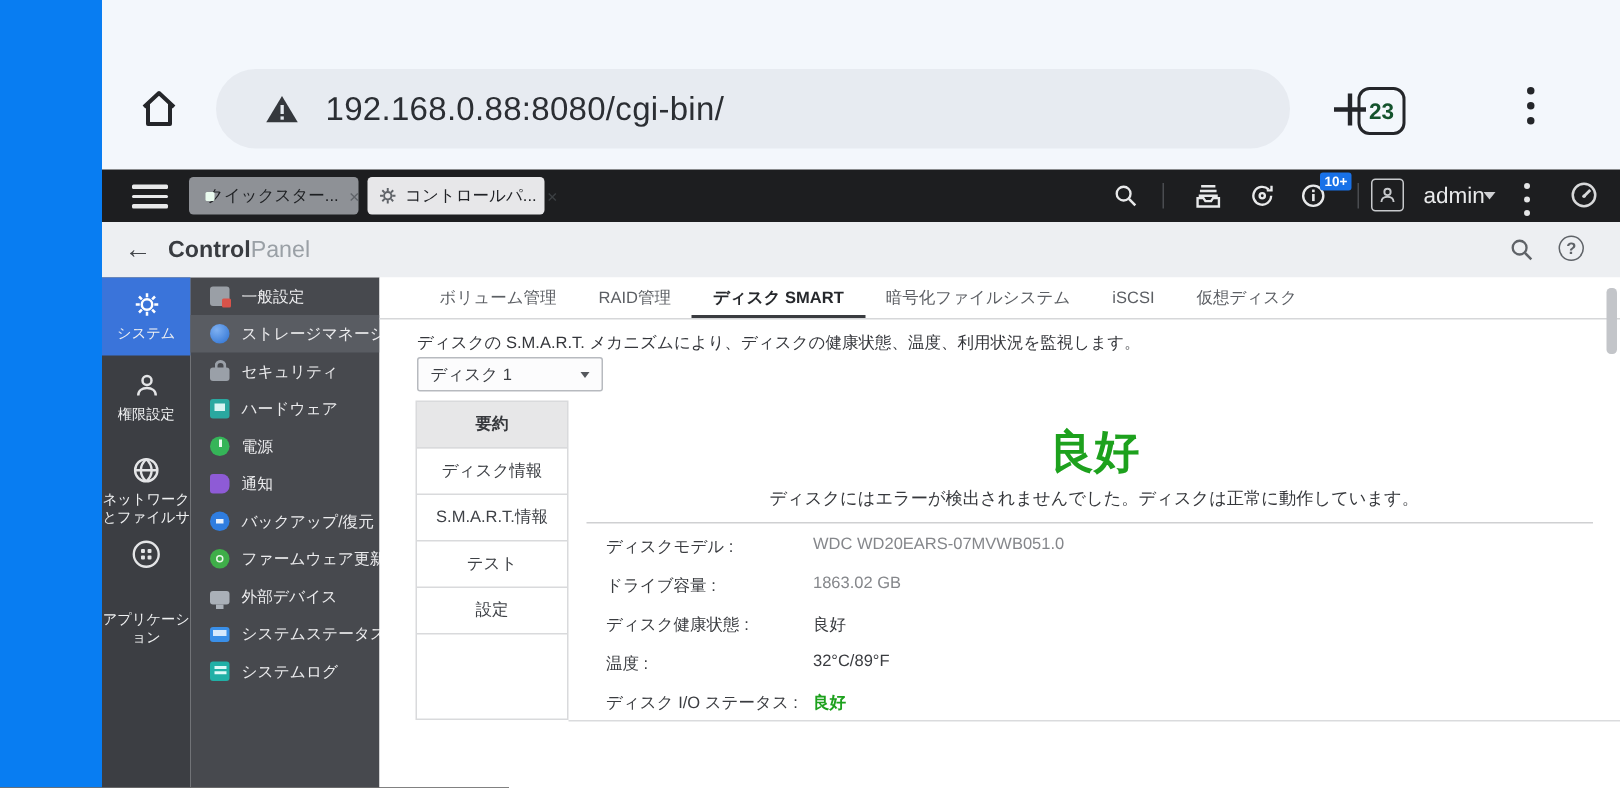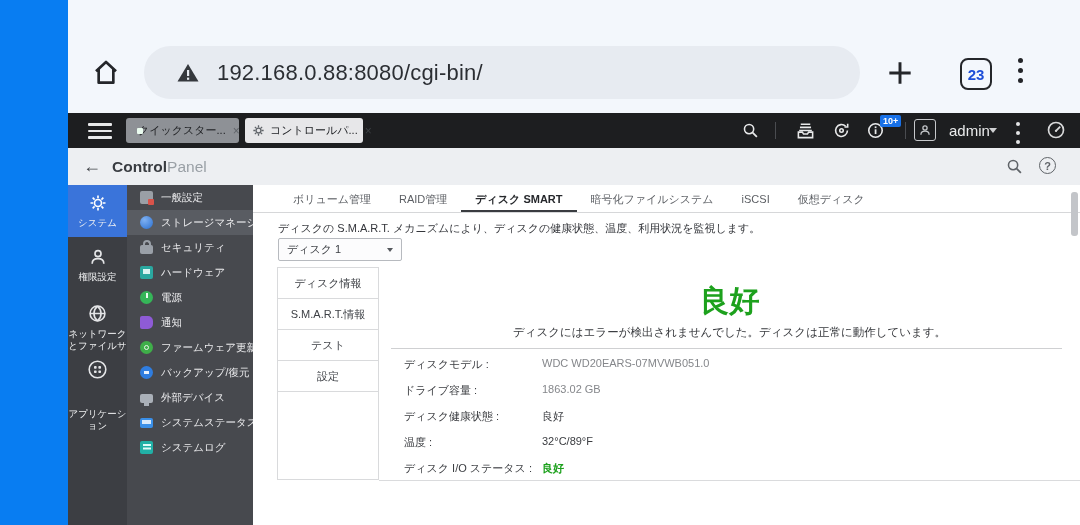--- a/index.html
+++ b/index.html
@@ -10,22 +10,22 @@
   
   .stripe{left:0;top:0;width:68px;height:525px;background:#087df2;}
 
   
   .chrome{left:68px;top:0;width:1012px;height:113px;background:#f3f7fc;}
   .home-btn{left:20px;top:54px;width:36px;height:36px;display:flex;align-items:center;justify-content:center;cursor:pointer;}
   .addrbar{left:76px;top:46px;width:716px;height:53px;border-radius:27px;background:#e7ebf1;
     display:flex;align-items:center;padding-left:32px;box-sizing:border-box;}
   .url{font-size:22px;color:#2b2e33;margin-left:17px;letter-spacing:.2px;}
   .plus-btn{left:813px;top:54px;width:38px;height:38px;display:flex;align-items:center;justify-content:center;}
-  .tabcount{left:892px;top:58px;width:28px;height:28px;border:2.5px solid #24262a;border-radius:8px;
-    display:flex;align-items:center;justify-content:center;font-size:15px;font-weight:bold;color:#1d4ed8;}
+  .tabcount{left:837px;top:58px;width:28px;height:28px;border:2.5px solid #24262a;border-radius:8px;
+    display:flex;align-items:center;justify-content:center;font-size:15px;font-weight:bold;color:#14532d;}
   .kebab{display:flex;flex-direction:column;gap:5px;}
   .kebab i{width:5px;height:5px;border-radius:50%;background:#24262a;display:block;}
   .chrome .kebab{left:950px;top:58px;}
 
   
   .qbar{left:68px;top:113px;width:1012px;height:35px;background:#1d1e20;}
   .burger{left:20px;top:10px;width:24px;display:flex;flex-direction:column;gap:4px;}
   .burger i{height:2.5px;background:#e8e9ea;display:block;border-radius:1px;}
   .qtab{top:5px;height:25px;border-radius:3px;display:flex;align-items:center;padding:0 7px;box-sizing:border-box;}
   .qtab .lbl{font-size:11px;margin-left:5px;white-space:nowrap;}
@@ -333,26 +333,26 @@
     </div>
     <div class="s2item">
       <span class="ic ic-pw"></span>
       <span class="s2lbl">電源</span>
     </div>
     <div class="s2item">
       <span class="ic ic-nt"></span>
       <span class="s2lbl">通知</span>
     </div>
     <div class="s2item">
+      <span class="ic ic-bk"></span>
+      <span class="s2lbl">バックアップ/復元</span>
+    </div>
+    <div class="s2item">
       <span class="ic ic-fw"></span>
       <span class="s2lbl">ファームウェア更新</span>
-    </div>
-    <div class="s2item">
-      <span class="ic ic-bk"></span>
-      <span class="s2lbl">バックアップ/復元</span>
     </div>
     <div class="s2item">
       <span class="ic ic-ext"></span>
       <span class="s2lbl">外部デバイス</span>
     </div>
     <div class="s2item">
       <span class="ic ic-ss"></span>
       <span class="s2lbl">システムステータス</span>
     </div>
     <div class="s2item">
@@ -372,20 +372,21 @@
     </div>
 
     <div class="abs desc">ディスクの S.M.A.R.T. メカニズムにより、ディスクの健康状態、温度、利用状況を監視します。</div>
 
     <div class="abs diskselect">
       <span>ディスク 1</span>
       <span class="caret"></span>
     </div>
 
     <div class="abs subcol">
+      <div class="scell sel">要約</div>
       <div class="scell">ディスク情報</div>
       <div class="scell">S.M.A.R.T.情報</div>
       <div class="scell">テスト</div>
       <div class="scell">設定</div>
     </div>
 
     <div class="abs status">
       <div class="abs okbig">良好</div>
       <div class="abs okmsg">ディスクにはエラーが検出されませんでした。ディスクは正常に動作しています。</div>
       <div class="abs hr1"></div>

